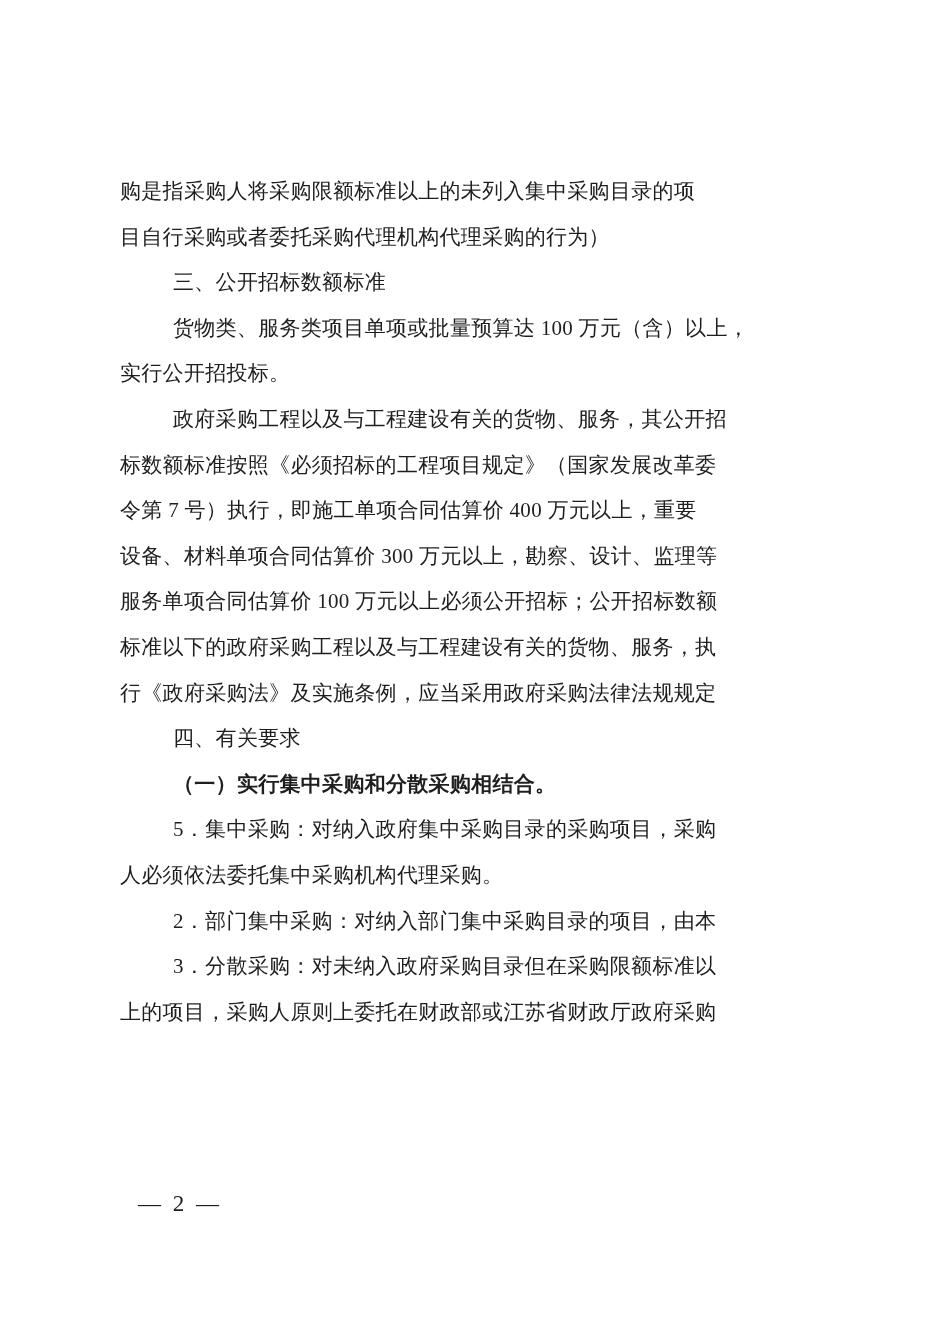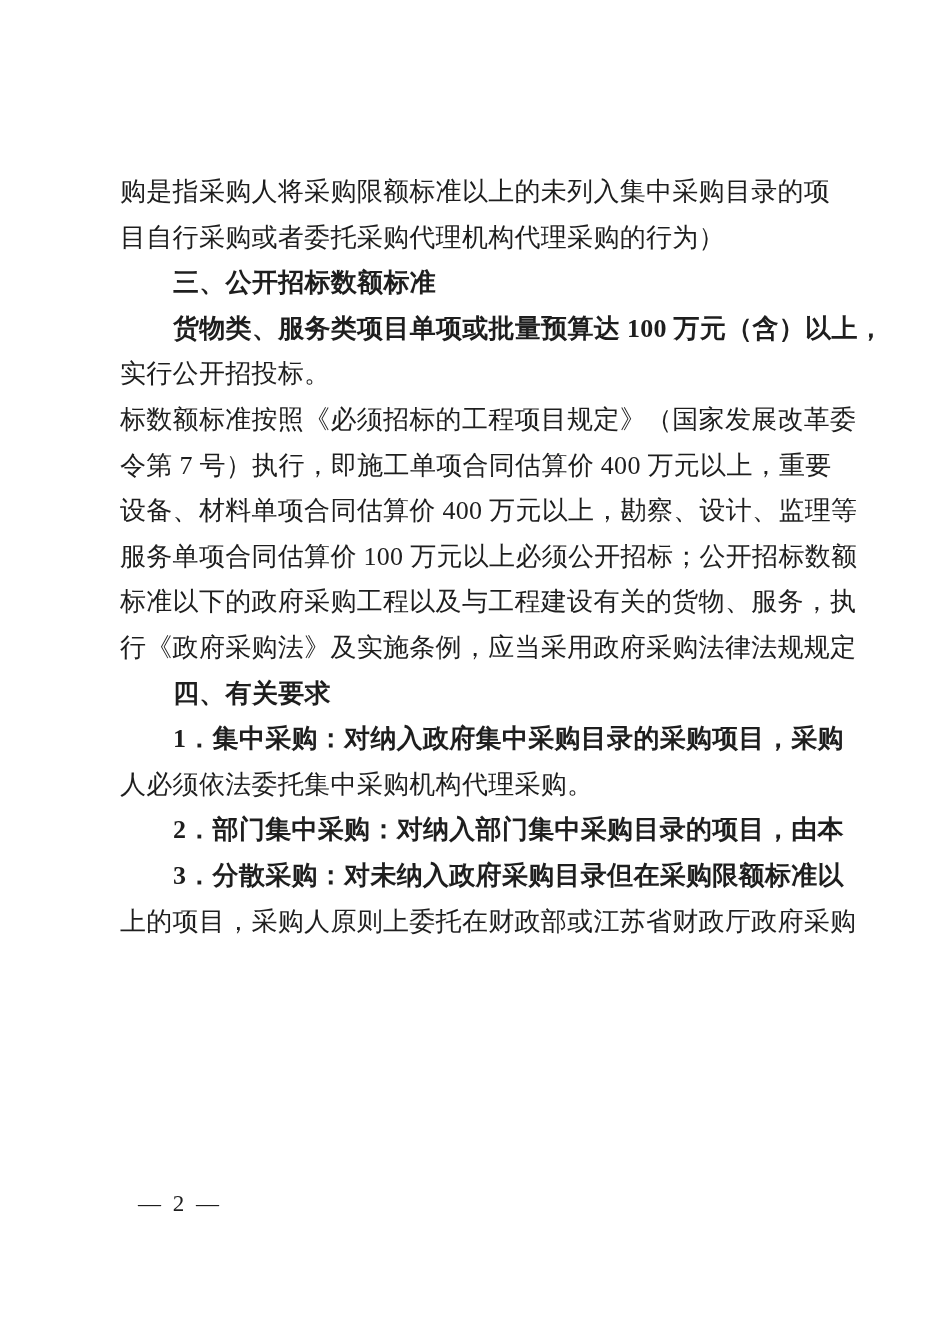--- a/index.html
+++ b/index.html
@@ -16,53 +16,55 @@
   }
   .content {
     position: absolute;
     left: 120px;
     top: 169px;
     width: 716px;
   }
   .line {
     height: 45.6px;
     line-height: 45.6px;
-    font-size: 26px;
+    font-size: 21px;
     letter-spacing: 0.3px;
     white-space: nowrap;
     text-align: left;
   }
-  .line.indent { padding-left: 53px; font-weight: bold; }
+  .line.indent { padding-left: 53px; }
   .line.bold { font-weight: 700; }
   .footer {
     position: absolute;
     left: 138px;
     top: 1191px;
     font-size: 23px;
     letter-spacing: 3px;
     color: #1e1e1e;
   }
 </style>
 </head>
 <body>
 
 <div class="page">
   <div class="content">
       <div class="line">购是指采购人将采购限额标准以上的未列入集中采购目录的项</div>
       <div class="line">目自行采购或者委托采购代理机构代理采购的行为）</div>
       <div class="line indent">三、公开招标数额标准</div>
       <div class="line indent">货物类、服务类项目单项或批量预算达 100 万元（含）以上，</div>
       <div class="line">实行公开招投标。</div>
+      <div class="line indent">政府采购工程以及与工程建设有关的货物、服务，其公开招</div>
       <div class="line">标数额标准按照《必须招标的工程项目规定》（国家发展改革委</div>
       <div class="line">令第 7 号）执行，即施工单项合同估算价 400 万元以上，重要</div>
-      <div class="line">设备、材料单项合同估算价 400 万元以上，勘察、设计、监理等</div>
+      <div class="line">设备、材料单项合同估算价 300 万元以上，勘察、设计、监理等</div>
       <div class="line">服务单项合同估算价 100 万元以上必须公开招标；公开招标数额</div>
       <div class="line">标准以下的政府采购工程以及与工程建设有关的货物、服务，执</div>
       <div class="line">行《政府采购法》及实施条例，应当采用政府采购法律法规规定</div>
       <div class="line indent">四、有关要求</div>
-      <div class="line indent">1．集中采购：对纳入政府集中采购目录的采购项目，采购</div>
+      <div class="line indent bold">（一）实行集中采购和分散采购相结合。</div>
+      <div class="line indent">5．集中采购：对纳入政府集中采购目录的采购项目，采购</div>
       <div class="line">人必须依法委托集中采购机构代理采购。</div>
       <div class="line indent">2．部门集中采购：对纳入部门集中采购目录的项目，由本</div>
       <div class="line indent">3．分散采购：对未纳入政府采购目录但在采购限额标准以</div>
       <div class="line">上的项目，采购人原则上委托在财政部或江苏省财政厅政府采购</div>
     </div>
   <div class="footer">— 2 —</div>
 </div>
 
 </body></html>

